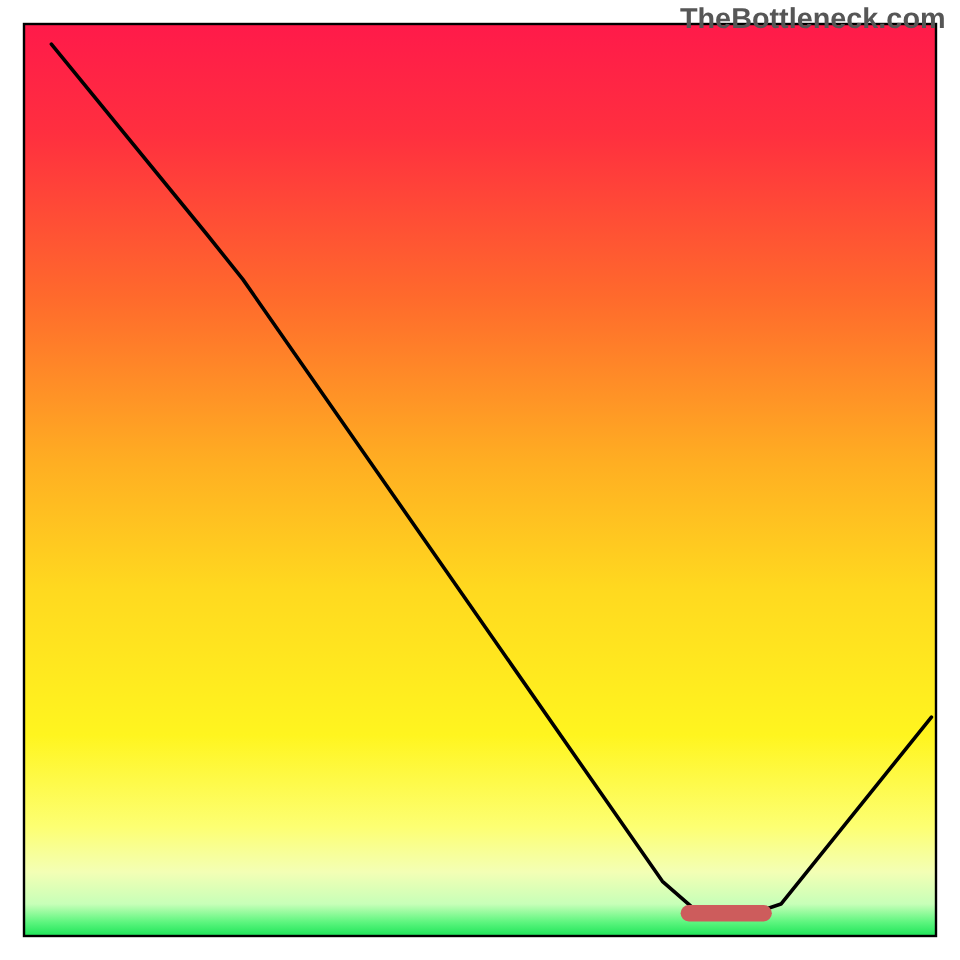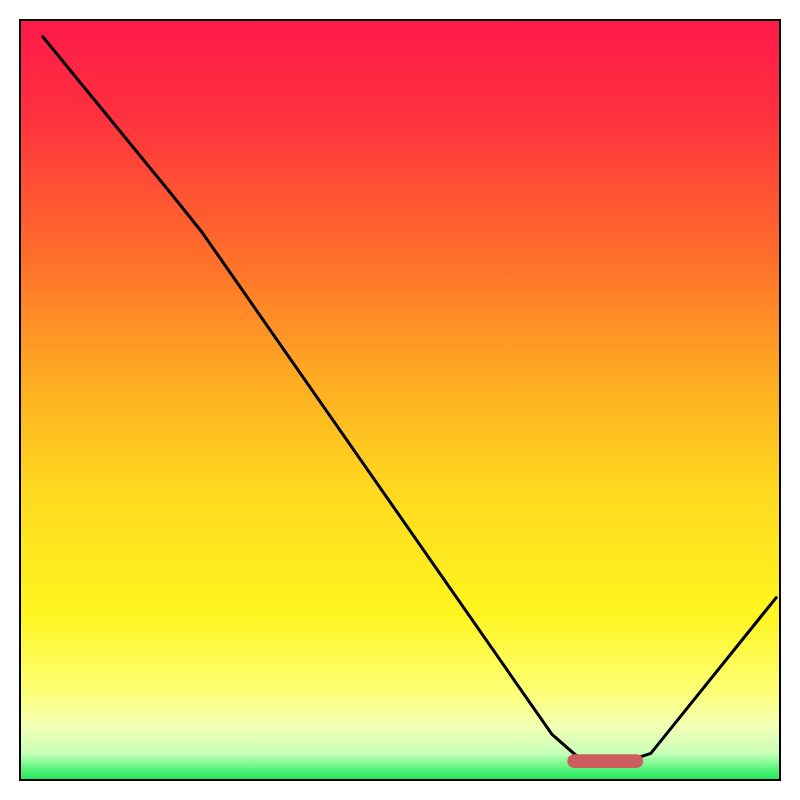--- a/index.html
+++ b/index.html
@@ -26,20 +26,21 @@
     z-index: 10;
   }
   svg {
     display: block;
   }
 </style>
 </head>
 <body>
 
 <div class="chart-container">
+  <div class="watermark">TheBottleneck.com</div>
   <svg id="chart-svg" width="800" height="800" viewBox="0 0 800 800">
     <defs>
       <linearGradient id="bg-grad" x1="0" y1="0" x2="0" y2="1">
           <stop offset="0.00%" stop-color="#ff1a4a"></stop>
           <stop offset="12.00%" stop-color="#ff2f3f"></stop>
           <stop offset="30.00%" stop-color="#ff6a2c"></stop>
           <stop offset="48.00%" stop-color="#ffae22"></stop>
           <stop offset="62.00%" stop-color="#ffd91f"></stop>
           <stop offset="78.00%" stop-color="#fff51f"></stop>
           <stop offset="88.00%" stop-color="#fdff72"></stop>

